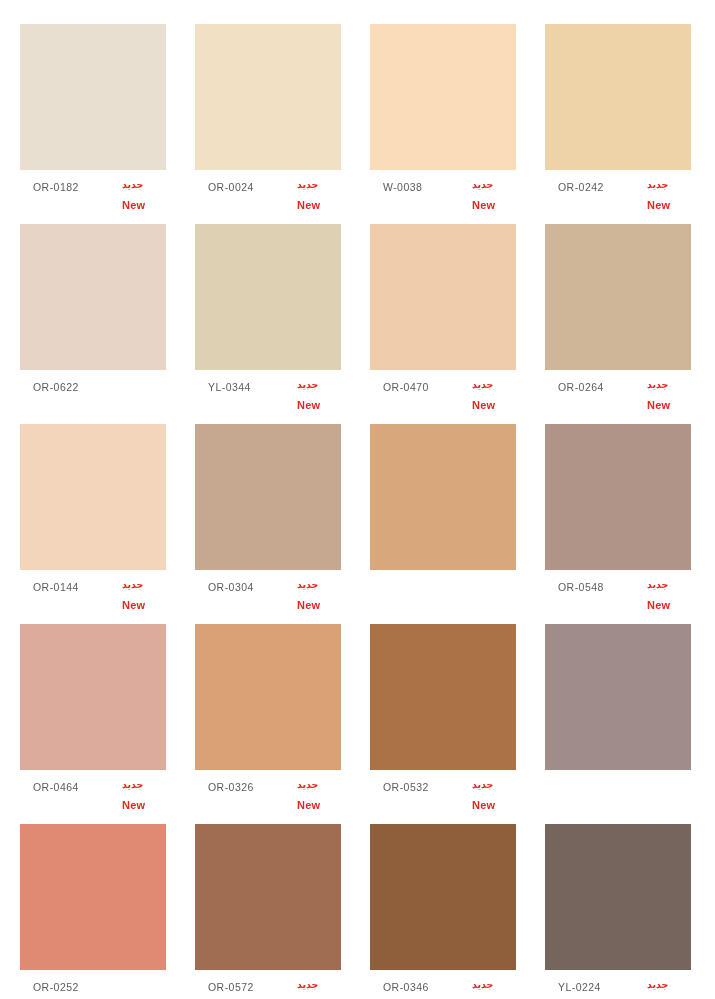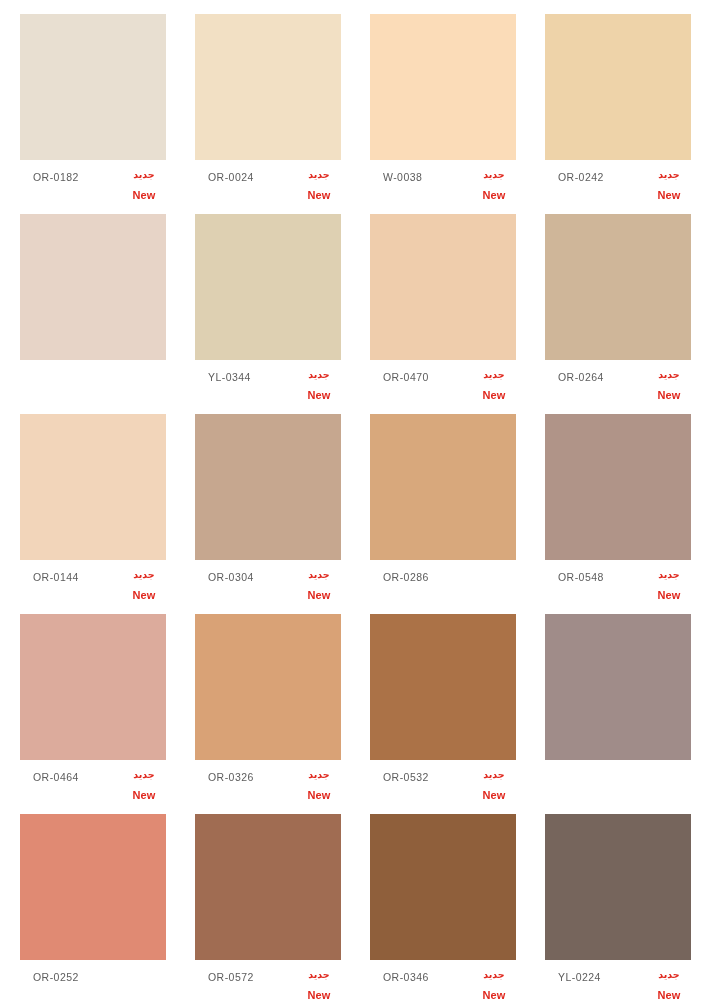--- a/index.html
+++ b/index.html
@@ -20,21 +20,21 @@
     position: absolute;
     left: 0;
     top: 0;
     width: 715px;
     height: 999px;
     display: grid;
     grid-template-columns: repeat(4, 175px);
     grid-template-rows: repeat(5, 200px);
     column-gap: 0px;
     row-gap: 0px;
-    padding: 14px 0 0 20px;
+    padding: 24px 0 0 20px;
     box-sizing: border-box;
     text-decoration: underline;
   }
 
   .swatch-cell {
     position: relative;
     width: 175px;
     height: 200px;
     box-sizing: border-box;
   }
@@ -63,21 +63,21 @@
     color: #5c5c5c;
     white-space: nowrap;
     line-height: 12px;
   }
 
   .swatch-badge {
     position: absolute;
     right: 0px;
     top: 8px;
     width: 44px;
-    text-align: center;
+    text-align: left;
     color: #e0281e;
     line-height: 13px;
   }
 
   .badge-ar {
     display: block;
     font-size: 9.5px;
     font-weight: 700;
     direction: rtl;
     letter-spacing: 0px;
@@ -130,20 +130,23 @@
       <div class="swatch-meta">
         <span class="swatch-code">OR-0242</span>
         <div class="swatch-badge">
           <span class="badge-ar">جديد</span>
           <span class="badge-en">New</span>
         </div>
       </div>
     </div>
     <div class="swatch-cell">
       <div class="swatch-chip" style="background: rgb(231, 212, 199);"></div>
+      <div class="swatch-meta">
+        <span class="swatch-code">OR-0622</span>
+      </div>
     </div>
     <div class="swatch-cell">
       <div class="swatch-chip" style="background: rgb(222, 208, 178);"></div>
       <div class="swatch-meta">
         <span class="swatch-code">YL-0344</span>
         <div class="swatch-badge">
           <span class="badge-ar">جديد</span>
           <span class="badge-en">New</span>
         </div>
       </div>
@@ -183,23 +186,20 @@
       <div class="swatch-meta">
         <span class="swatch-code">OR-0304</span>
         <div class="swatch-badge">
           <span class="badge-ar">جديد</span>
           <span class="badge-en">New</span>
         </div>
       </div>
     </div>
     <div class="swatch-cell">
       <div class="swatch-chip" style="background: rgb(216, 168, 124);"></div>
-      <div class="swatch-meta">
-        <span class="swatch-code">OR-0286</span>
-      </div>
     </div>
     <div class="swatch-cell">
       <div class="swatch-chip" style="background: rgb(176, 148, 136);"></div>
       <div class="swatch-meta">
         <span class="swatch-code">OR-0548</span>
         <div class="swatch-badge">
           <span class="badge-ar">جديد</span>
           <span class="badge-en">New</span>
         </div>
       </div>

